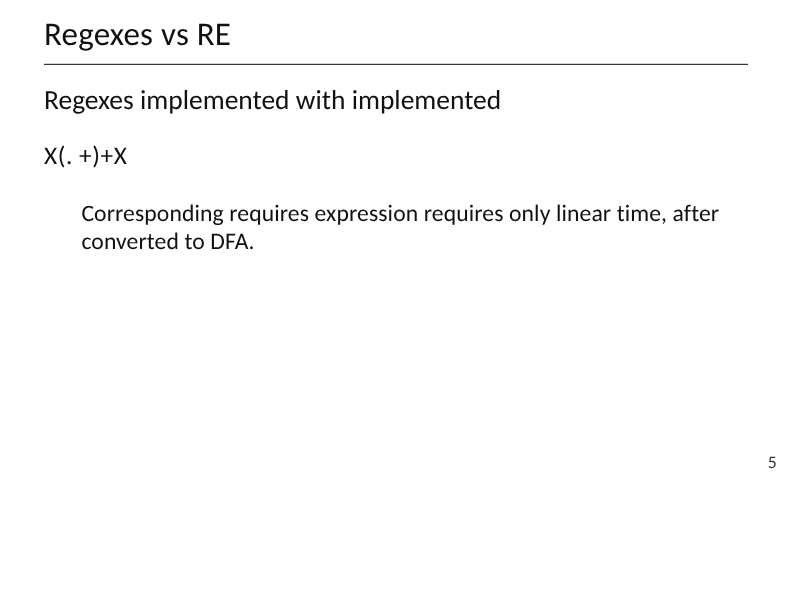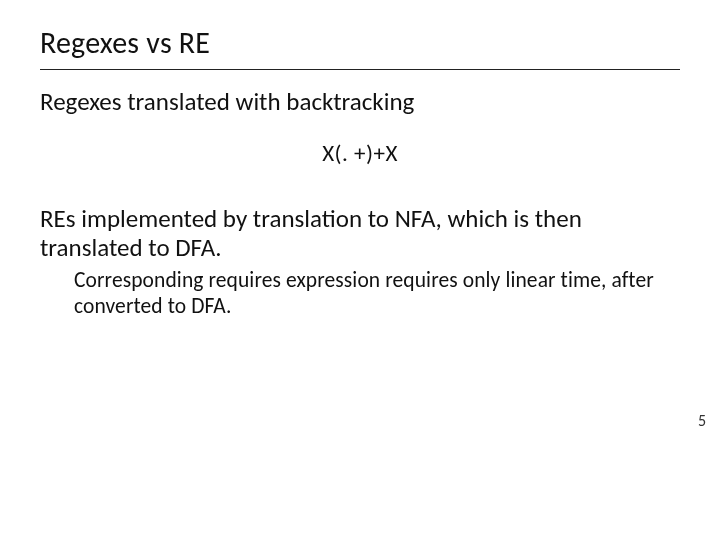--- a/index.html
+++ b/index.html
@@ -10,21 +10,21 @@
     background: #ffffff;
     font-family: "Candara", "Segoe UI", "Corbel", "Calibri", sans-serif;
     color: #111;
     overflow: hidden;
   }
   .slide {
     position: relative;
     width: 720px;
     height: 440px;
     box-sizing: border-box;
-    padding: 24px 40px 20px 40px;
+    padding: 13px 40px 20px 40px;
   }
   .title {
     font-size: 30px;
     font-weight: 400;
     margin: 0 0 8px 0;
     letter-spacing: 0.2px;
   }
   .rule {
     border: none;
     border-top: 1px solid #222;
@@ -39,41 +39,40 @@
   .body {
     font-size: 21.5px;
     font-weight: 400;
     margin: 0 0 14px 34px;
     line-height: 1.18;
     letter-spacing: 0.1px;
   }
   .regex {
     font-size: 23px;
     font-weight: 400;
-    text-align: center;
-    margin: 22px 0 38px 0;
+    text-align: left;
+    margin: 22px 0 26px 0;
     letter-spacing: 0.5px;
   }
   .pagenum {
     position: absolute;
     right: 14px;
     bottom: 10px;
     font-size: 16px;
     color: #333;
   }
 </style>
 </head>
 <body>
 
 <div class="slide">
 
   <h1 class="title">Regexes vs RE</h1>
   <hr class="rule">
 
-  <div class="h2">Regexes translated with backtracking</div>
+  <div class="h2">Regexes implemented with implemented</div>
 
   <div class="regex">X(. +)+X</div>
 
-  <div class="h2">REs implemented by translation to NFA, which is then translated to DFA.</div>
   <div class="body">Corresponding requires expression requires only linear time, after converted to DFA.</div>
 
   <div class="pagenum">5</div>
 </div>
 
 </body></html>

